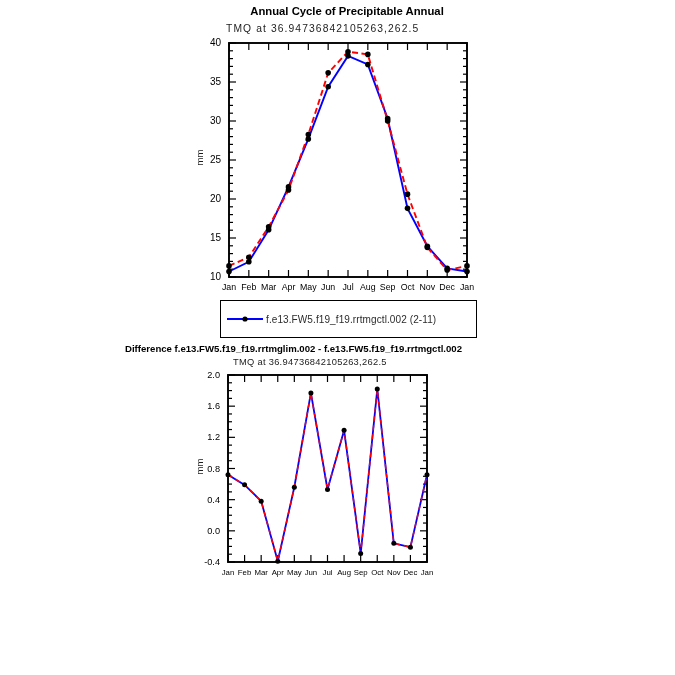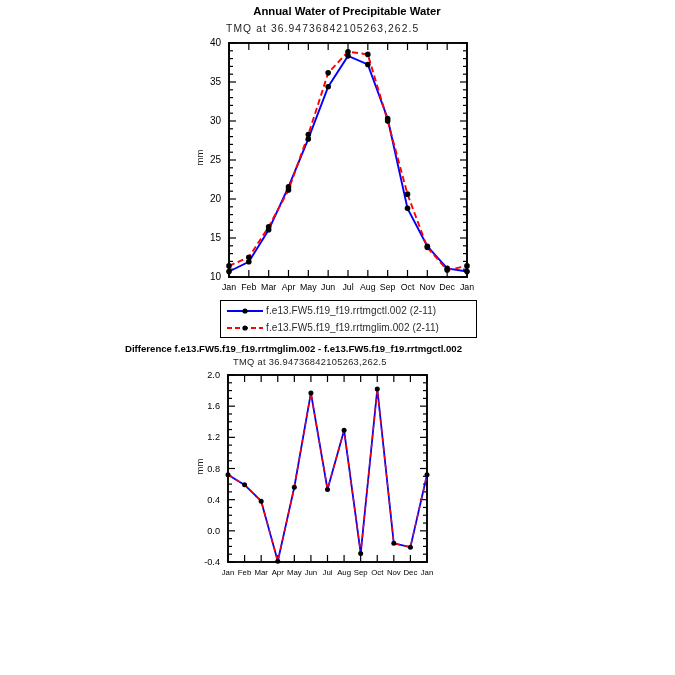--- a/index.html
+++ b/index.html
@@ -26,21 +26,21 @@
   }
   .lrow{display:flex;align-items:center;height:17px;}
   .lrow svg{flex:0 0 auto;margin-right:1px;}
   .llab{font-size:10px;color:#2b2b2b;white-space:nowrap;letter-spacing:0.1px;}
 </style>
 </head>
 <body>
 
 <div class="page">
 
-  <div class="t1">Annual Water of Precipitable Water</div>
+  <div class="t1">Annual Cycle of Precipitable Annual</div>
   <div class="st1">TMQ at 36.94736842105263,262.5</div>
   <div class="ylab" id="ylab1">mm</div>
   <svg id="chart1" class="chart" width="675" height="675">
       <rect x="229" y="43" width="238" height="234" fill="none" stroke="#000" stroke-width="1.9"></rect>
       <line x1="229" y1="277" x2="236" y2="277" stroke="#000" stroke-width="1.2"></line>
       <line x1="460" y1="277" x2="467" y2="277" stroke="#000" stroke-width="1.2"></line>
       <text x="221" y="277" text-anchor="end" dy="0.34em" font-size="10" fill="#000">10</text>
       <line x1="229" y1="269.2" x2="233" y2="269.2" stroke="#000" stroke-width="1.2"></line>
       <line x1="463" y1="269.2" x2="467" y2="269.2" stroke="#000" stroke-width="1.2"></line>
       <line x1="229" y1="261.4" x2="233" y2="261.4" stroke="#000" stroke-width="1.2"></line>
@@ -177,27 +177,20 @@
     </svg>
 
   <div class="legend">
     <div class="lrow">
       <svg class="legend-sample" width="40" height="12">
         <line x1="2" y1="6" x2="38" y2="6" stroke="#0000ff" stroke-width="1.8"></line>
         <circle cx="20" cy="6" r="2.6" fill="#000000"></circle>
       </svg>
       <span class="llab">f.e13.FW5.f19_f19.rrtmgctl.002 (2-11)</span>
     </div>
-    <div class="lrow">
-      <svg class="legend-sample" width="40" height="12">
-        <line x1="2" y1="6" x2="38" y2="6" stroke="#ff0000" stroke-width="1.8" stroke-dasharray="5,3"></line>
-        <circle cx="20" cy="6" r="2.6" fill="#000000"></circle>
-      </svg>
-      <span class="llab">f.e13.FW5.f19_f19.rrtmglim.002 (2-11)</span>
-    </div>
   </div>
 
   <div class="t2">Difference f.e13.FW5.f19_f19.rrtmglim.002 - f.e13.FW5.f19_f19.rrtmgctl.002</div>
   <div class="st2">TMQ at 36.94736842105263,262.5</div>
   <div class="ylab" id="ylab2">mm</div>
   <svg id="chart2" class="chart" width="675" height="675">
       <rect x="228" y="375" width="199" height="187" fill="none" stroke="#000" stroke-width="1.9"></rect>
       <line x1="228" y1="562" x2="235" y2="562" stroke="#000" stroke-width="1.2"></line>
       <line x1="420" y1="562" x2="427" y2="562" stroke="#000" stroke-width="1.2"></line>
       <text x="220" y="562" text-anchor="end" dy="0.34em" font-size="9.2" fill="#000">-0.4</text>

